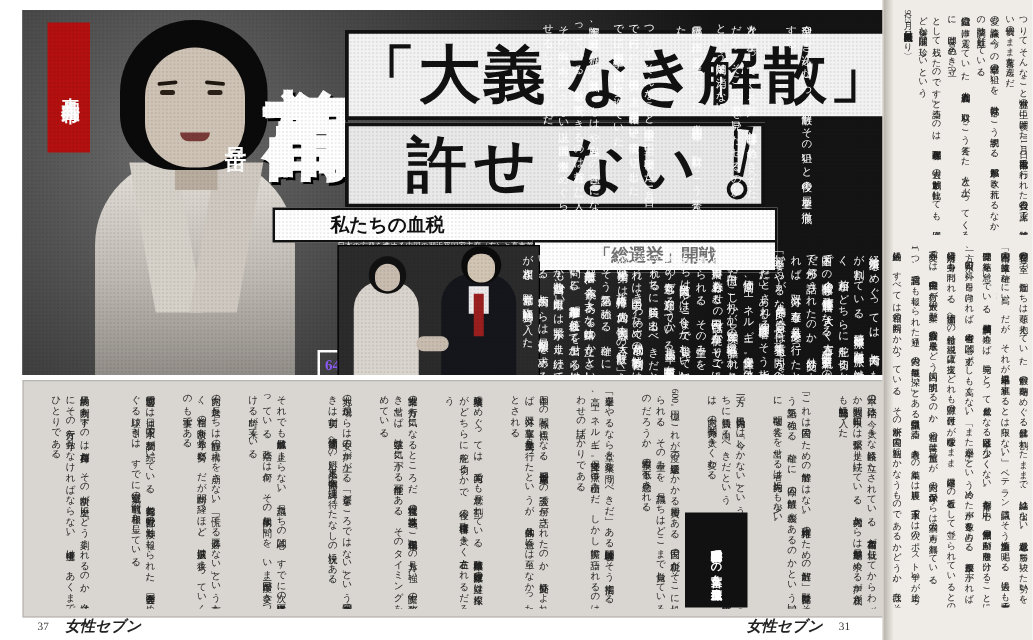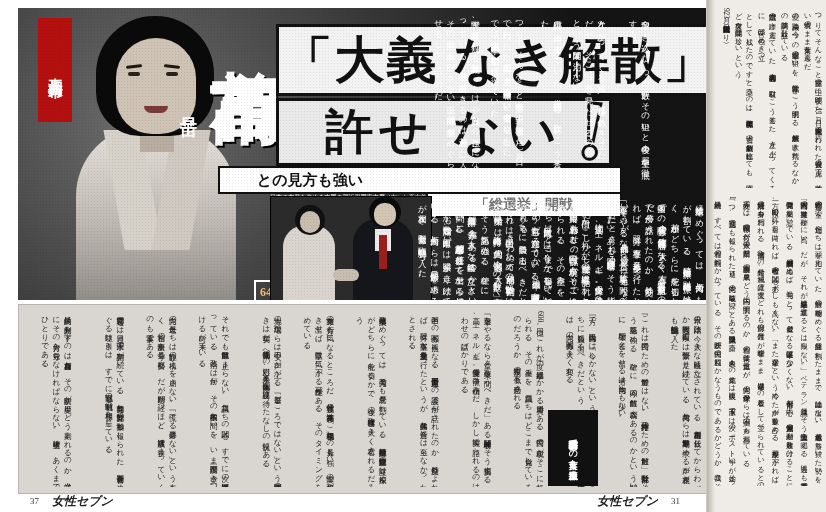--- a/index.html
+++ b/index.html
@@ -28,21 +28,21 @@
 
   
   .side-label{position:absolute;left:20px;top:10px;width:34px;height:104px;background:#b3100f;color:#fff;
      writing-mode:vertical-rl;text-orientation:upright;font-weight:bold;font-size:15px;letter-spacing:2px;
      display:flex;align-items:center;justify-content:center;}
 
   
   .big-title{position:absolute;left:178px;top:4px;width:84px;height:292px;color:#fff;
      writing-mode:vertical-rl;text-orientation:upright;font-weight:bold;font-size:72px;line-height:0.97;
      letter-spacing:0px;text-shadow:2px 2px 0 #000;}
-  .age-box{position:absolute;left:236px;top:272px;width:20px;height:20px;border:2px solid #fff;color:#fdba74;
+  .age-box{position:absolute;left:236px;top:272px;width:20px;height:20px;border:2px solid #fff;color:#8b5cf6;
      font-size:12px;font-weight:bold;display:flex;align-items:center;justify-content:center;}
   .sanae{position:absolute;left:160px;top:96px;width:22px;height:70px;color:#fff;writing-mode:vertical-rl;
      text-orientation:upright;font-size:17px;font-weight:bold;letter-spacing:2px;}
 
   
   .hl1{position:absolute;left:258px;top:16px;width:440px;height:66px;background:#f2f2f2;
      border:3px solid #111;display:flex;align-items:center;justify-content:center;}
   .hl1 span{font-size:50px;font-weight:bold;color:#111;letter-spacing:2px;}
   .hl2{position:absolute;left:258px;top:90px;width:330px;height:62px;background:#e9e9e9;
      border:3px solid #111;display:flex;align-items:center;justify-content:center;}
@@ -128,21 +128,21 @@
 
       <div class="hl1">
         <span>「大義 なき解散」</span>
       </div>
       <div class="hl2">
         <span>許せ ない</span>
       </div>
       <div class="bang">!</div>
 
       <div class="sub-strip">
-        <div class="a">との見方も強い</div>
+        <div class="a">私たちの血税</div>
       </div>
       <div class="sub-strip2">「総選挙」開戦</div>
 
       <div class="photo-cap">日本の方発を進める中国の習近平国家主席（右）と高市首相</div>
       <div class="inner-photo">
         <div class="f-left">
             <div class="h"></div>
             <div class="fa"></div>
           </div>
         <div class="f-right">

